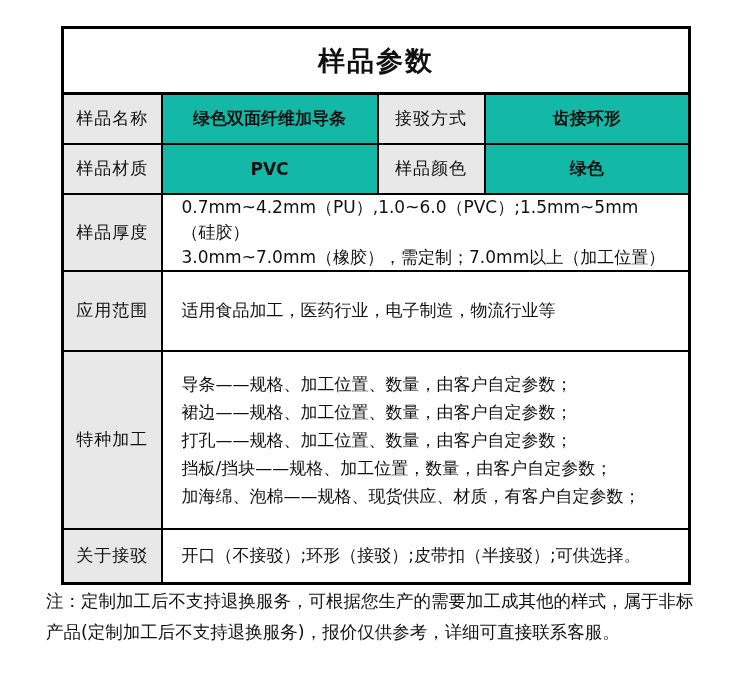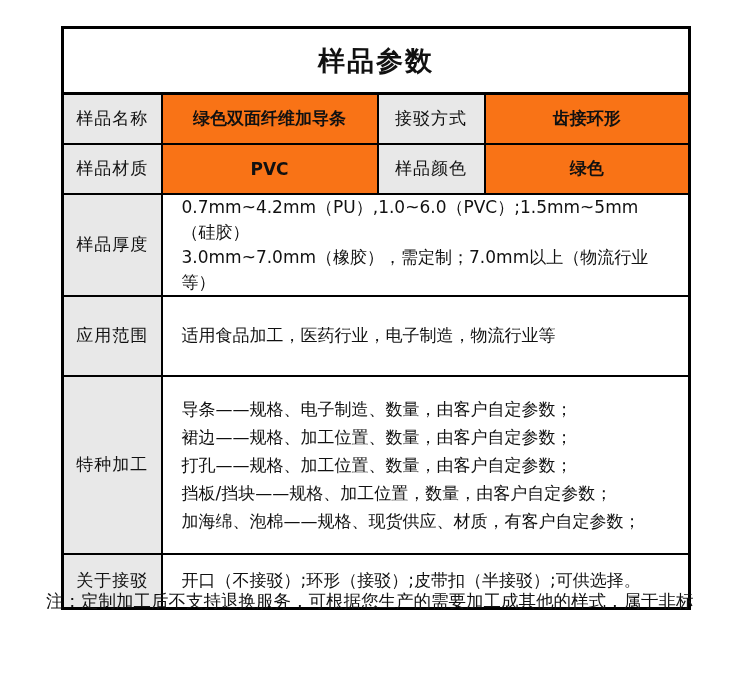--- a/index.html
+++ b/index.html
@@ -35,21 +35,21 @@
     background: #ffffff;
   }
   td.lab {
     background: #e8e8e8;
     text-align: center;
     font-size: 17px;
     font-weight: 500;
     letter-spacing: 1px;
   }
   td.val {
-    background: #f97316;
+    background: #14b8a6;
     text-align: center;
     font-size: 17px;
     font-weight: bold;
   }
   td.content {
     background: #ffffff;
     text-align: left;
     padding-left: 19px;
     padding-right: 16px;
     font-size: 17px;
@@ -98,46 +98,47 @@
       <td class="lab">样品材质</td>
       <td class="val">PVC</td>
       <td class="lab">样品颜色</td>
       <td class="val">绿色</td>
     </tr>
 
     <tr class="r-thickness">
       <td class="lab">样品厚度</td>
       <td class="content" colspan="3">
         <div class="line">0.7mm~4.2mm（PU）,1.0~6.0（PVC）;1.5mm~5mm（硅胶）</div>
-        <div class="line">3.0mm~7.0mm（橡胶），需定制；7.0mm以上（物流行业等）</div>
+        <div class="line">3.0mm~7.0mm（橡胶），需定制；7.0mm以上（加工位置）</div>
       </td>
     </tr>
 
     <tr class="r-application">
       <td class="lab">应用范围</td>
       <td class="content" colspan="3">
         <div class="line">适用食品加工，医药行业，电子制造，物流行业等</div>
       </td>
     </tr>
 
     <tr class="r-special">
       <td class="lab">特种加工</td>
       <td class="content" colspan="3">
-        <div class="special-line">导条——规格、电子制造、数量，由客户自定参数；</div>
+        <div class="special-line">导条——规格、加工位置、数量，由客户自定参数；</div>
         <div class="special-line">裙边——规格、加工位置、数量，由客户自定参数；</div>
         <div class="special-line">打孔——规格、加工位置、数量，由客户自定参数；</div>
         <div class="special-line">挡板/挡块——规格、加工位置，数量，由客户自定参数；</div>
         <div class="special-line">加海绵、泡棉——规格、现货供应、材质，有客户自定参数；</div>
       </td>
     </tr>
 
     <tr class="r-joint">
       <td class="lab">关于接驳</td>
       <td class="content" colspan="3">
         <div class="line">开口（不接驳）;环形（接驳）;皮带扣（半接驳）;可供选择。</div>
       </td>
     </tr>
   </tbody>
 </table>
 
 <div class="footer-note">
   <div class="note-line">注：定制加工后不支持退换服务，可根据您生产的需要加工成其他的样式，属于非标</div>
+  <div class="note-line">产品(定制加工后不支持退换服务)，报价仅供参考，详细可直接联系客服。</div>
 </div>
 
 </body></html>

